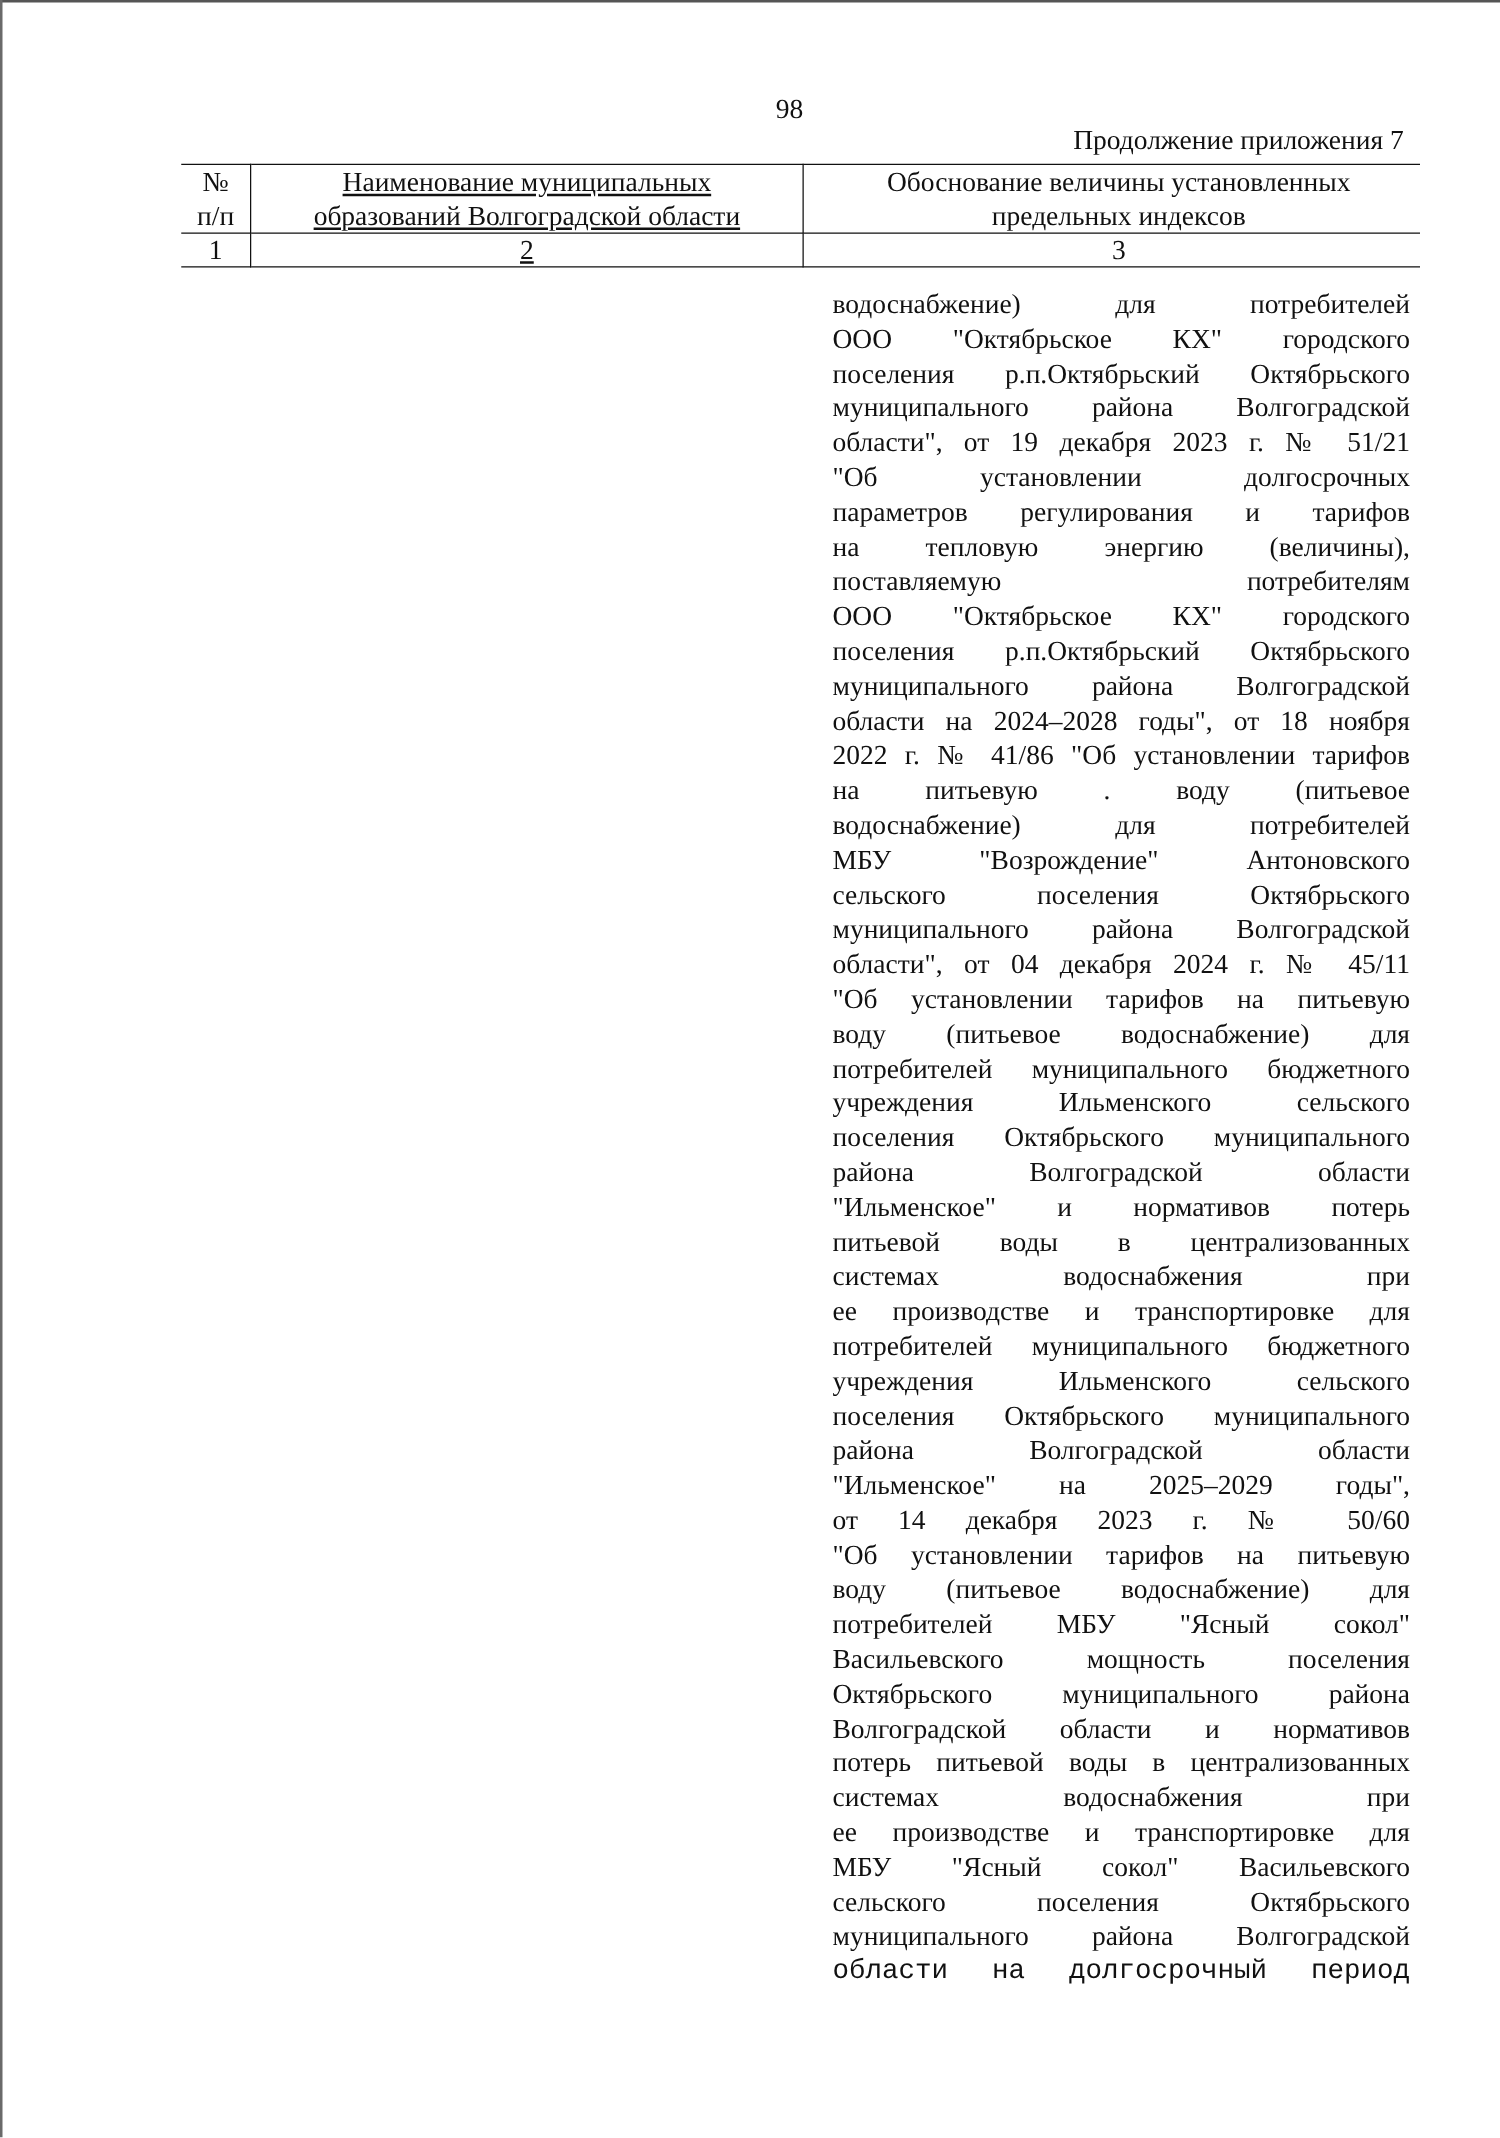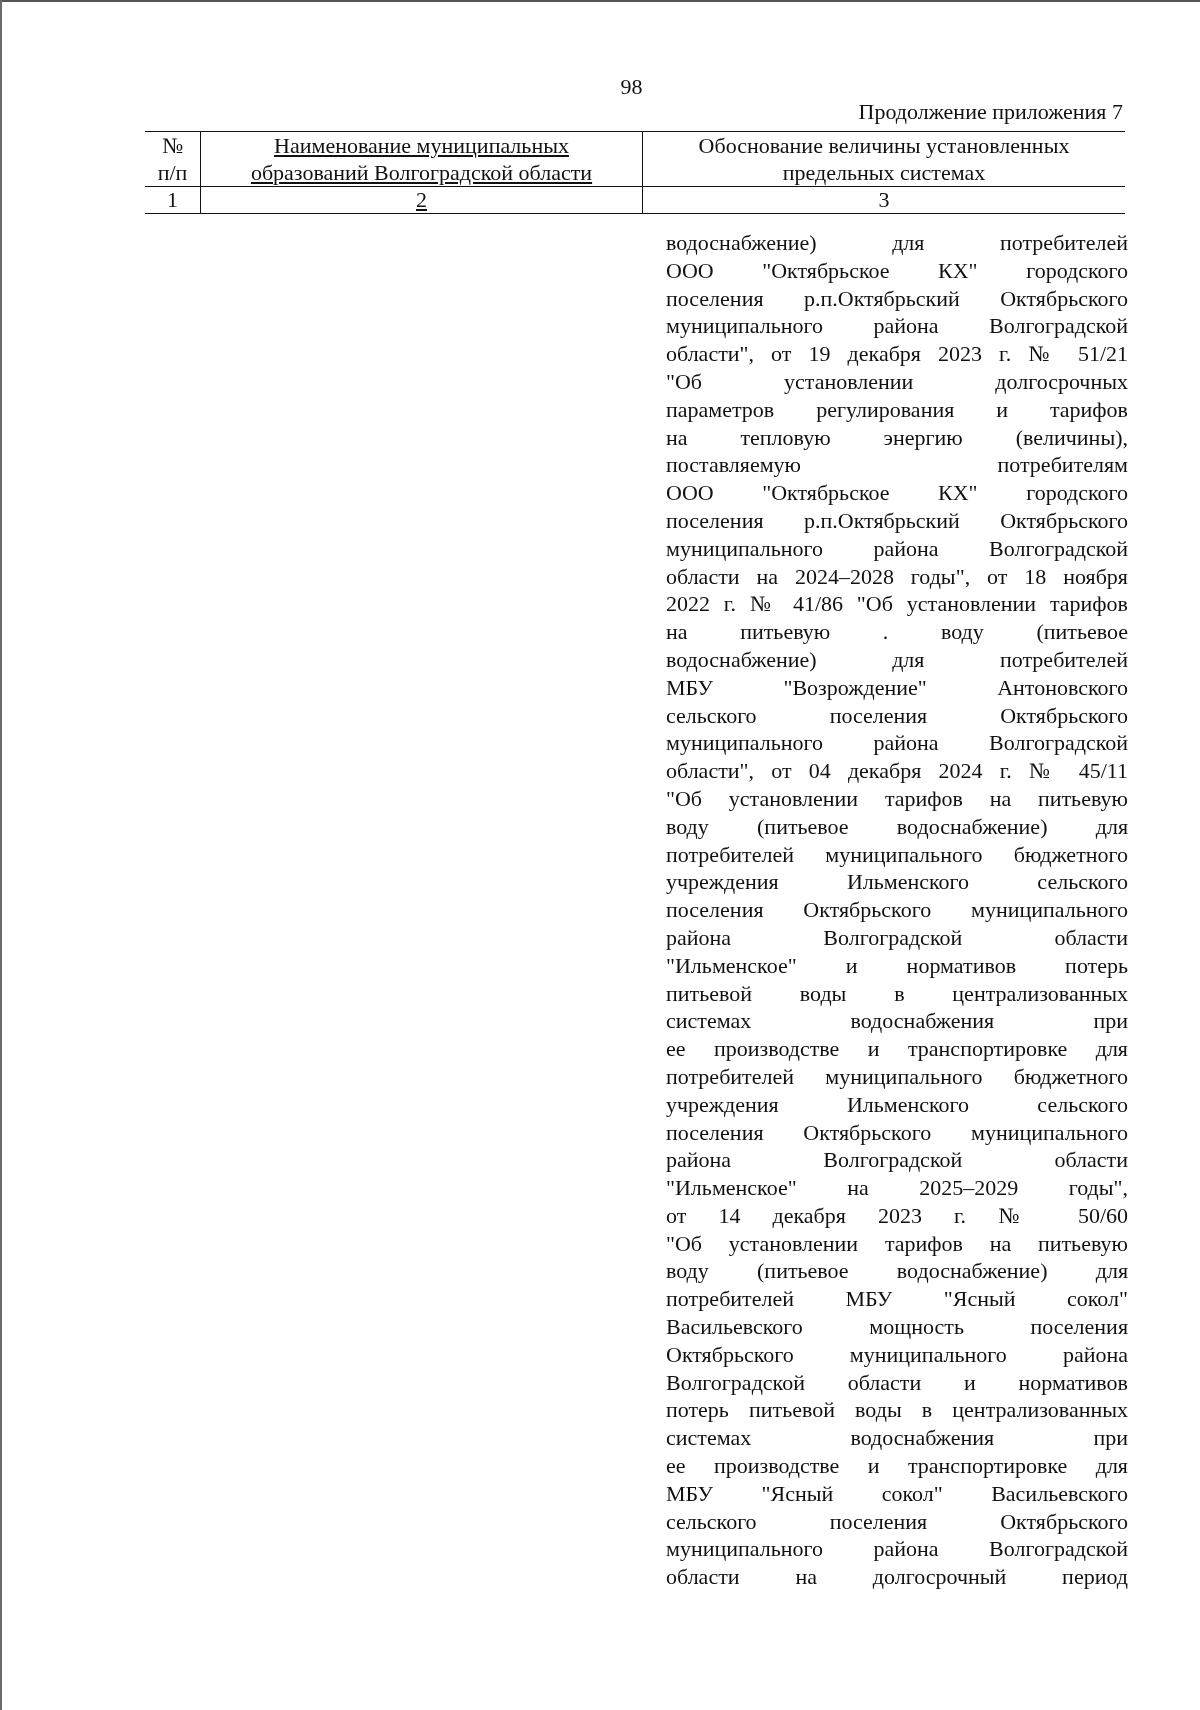--- a/index.html
+++ b/index.html
@@ -20,32 +20,32 @@
     position: absolute; left: 145px; top: 131px; width: 978px;
     border-collapse: collapse; table-layout: fixed;
     font-size: 22px;
   }
   table.doc-table th, table.doc-table td {
     border-top: 1.5px solid #111; border-bottom: 1.5px solid #111;
     padding: 0; font-weight: normal; text-align: center; vertical-align: top;
   }
   table.doc-table .c1 { width: 55px; border-right: 1.5px solid #111; }
   table.doc-table .c2 { width: 441px; border-right: 1.5px solid #111; text-decoration: underline; }
-  table.doc-table .c3 { width: 482px; }
+  table.doc-table .c3 { width: 482px; padding-left: 11px; }
   .hdr-row th { line-height: 27px; padding-top: 1px; padding-bottom: 1px; }
   .num-row td { line-height: 26px; }
   .body-text {
     position: absolute; left: 650px; top: 229px; width: 462px;
     font-size: 22px; line-height: 27.8px; margin-left: 16px;
   }
   .body-text .ln {
     display: block; text-align: justify; text-align-last: justify;
     white-space: nowrap; height: 27.8px;
   }
-  .body-text .ln.last { text-align-last: justify; }
+  .body-text .ln.last { text-align-last: justify; font-family: Liberation Mono, monospace; }
 </style>
 </head>
 <body>
 
 <div class="scan-top"></div>
 <div class="scan-left"></div>
 
 <div class="page-number">98</div>
 <div class="appendix-note">Продолжение приложения 7</div>
 
@@ -55,21 +55,21 @@
       <th class="c1">
         <div>№</div>
         <div>п/п</div>
       </th>
       <th class="c2">
         <div>Наименование муниципальных</div>
         <div>образований Волгоградской области</div>
       </th>
       <th class="c3">
         <div>Обоснование величины установленных</div>
-        <div>предельных системах</div>
+        <div>предельных индексов</div>
       </th>
     </tr>
     <tr class="num-row">
       <td class="c1">1</td>
       <td class="c2">2</td>
       <td class="c3">3</td>
     </tr>
   </thead>
 </table>
 

